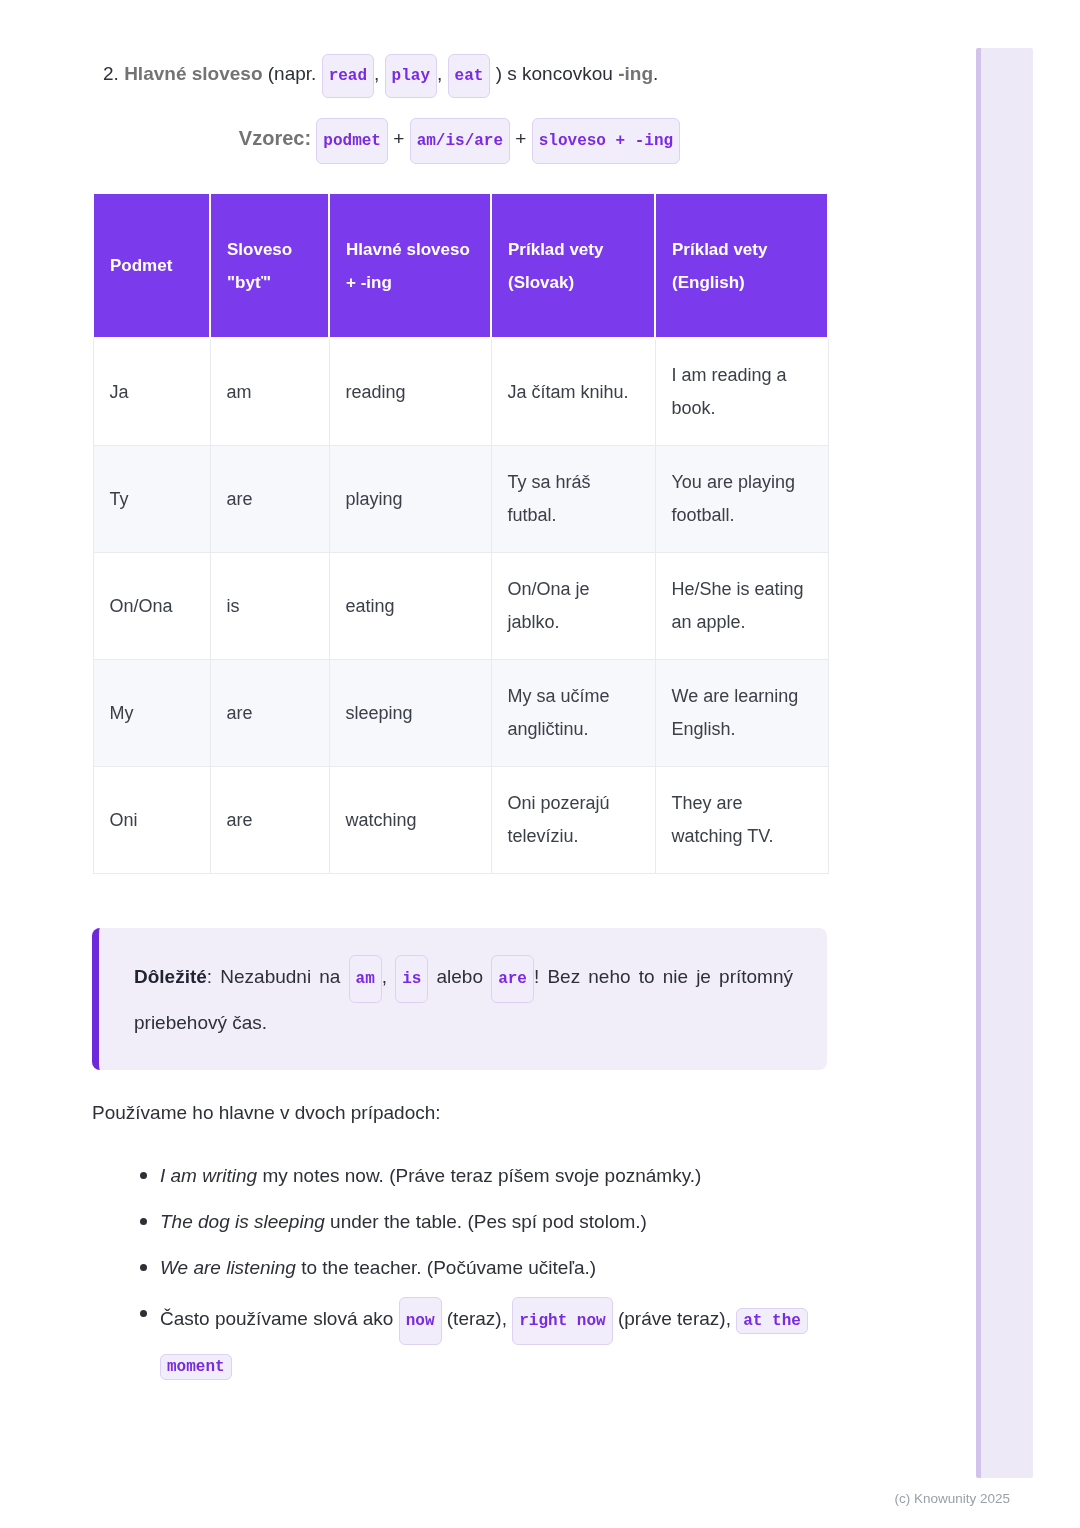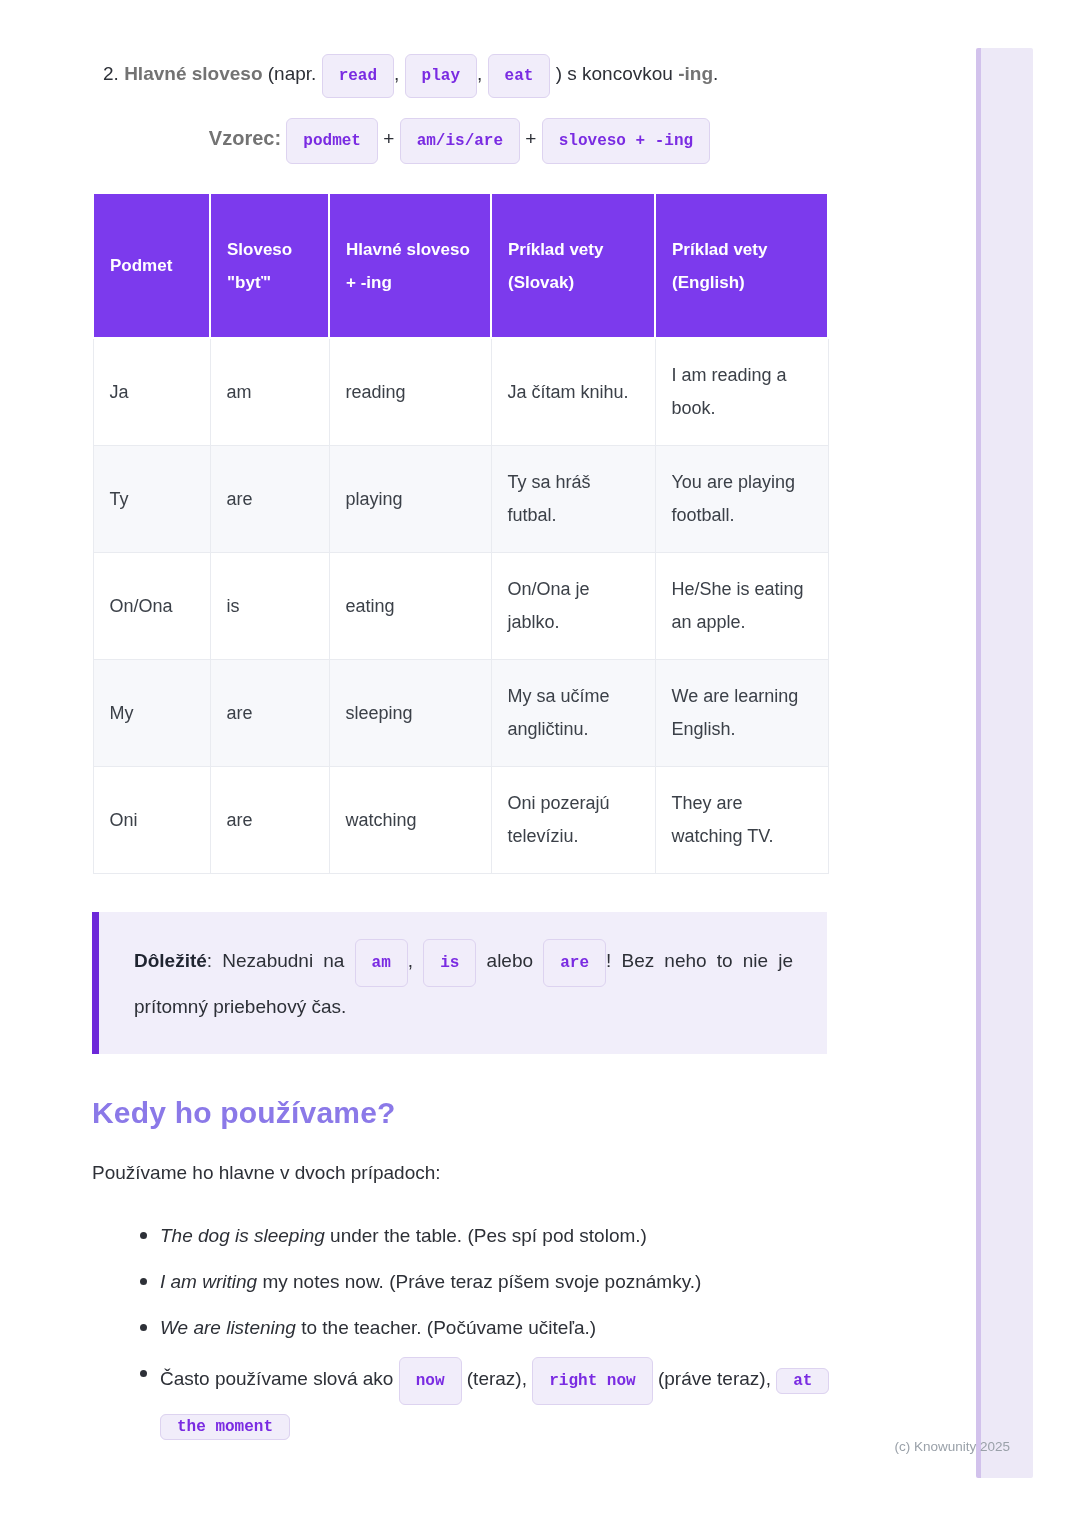--- a/index.html
+++ b/index.html
@@ -18,21 +18,21 @@
 
   
   .chip {
     font-family: "Liberation Mono", "DejaVu Sans Mono", monospace;
     font-weight: 700;
     font-size: 16px;
     color: #7a2be2;
     background: #f1edfa;
     border: 1px solid #ddd3f0;
     border-radius: 6px;
-    padding: 3px 16px;
+    padding: 3px 6px;
     white-space: nowrap;
     display: inline-block;
     vertical-align: baseline;
   }
   .chip.wrapable {
     display: inline;
     white-space: normal;
     -webkit-box-decoration-break: clone;
     box-decoration-break: clone;
   }
@@ -84,24 +84,24 @@
     padding: 20px 16px;
     line-height: 33px;
     border: 1px solid #e9ebf0;
     background: #ffffff;
     height: 105px;
   }
   table.conj tbody tr:nth-child(even) td { background: #f7f8fb; }
 
   
   .callout {
-    margin-top: 38px;
+    margin-top: 54px;
     background: #f1eefa;
     border-left: 7px solid #6d28d9;
-    border-radius: 0;
+    border-radius: 8px;
     padding: 27px 34px 27px 35px;
     font-size: 19px;
     line-height: 40px;
     text-align: justify;
   }
   .callout b { color: #1f2430; }
 
   
   h2.section-title {
     margin-top: 42px;
@@ -155,21 +155,21 @@
     width: 57px;
     height: 1430px;
     background: #ede9f7;
     border-left: 5px solid #d2c2ec;
     border-radius: 2px;
   }
 
   
   .copyright {
     position: absolute;
-    top: 1439px;
+    top: 1491px;
     right: 70px;
     font-size: 13.5px;
     color: #9aa1a9;
     z-index: 2;
   }
 </style>
 </head>
 <body>
 
 <div class="content">
@@ -252,28 +252,27 @@
   </table>
 
   <div class="callout">
     <b>Dôležité</b><span>: Nezabudni na</span>
     <code class="chip">am</code><span>,</span>
     <code class="chip">is</code>
     <span>alebo</span>
     <code class="chip">are</code><span>! Bez neho to nie je prítomný priebehový čas.</span>
   </div>
 
-  <h2 class="section-title">Kedy ho používame?</h2>
 
   <p class="section-intro">Používame ho hlavne v dvoch prípadoch:</p>
 
 
   <ul class="examples">
-    <li><i>The dog is sleeping</i><span> under the table. (Pes spí pod stolom.)</span></li>
-      <li><i>I am writing</i><span> my notes now. (Práve teraz píšem svoje poznámky.)</span></li>
+    <li><i>I am writing</i><span> my notes now. (Práve teraz píšem svoje poznámky.)</span></li>
+      <li><i>The dog is sleeping</i><span> under the table. (Pes spí pod stolom.)</span></li>
       <li><i>We are listening</i><span> to the teacher. (Počúvame učiteľa.)</span></li>
       <li>
       <span>Často používame slová ako</span>
       <code class="chip">now</code>
       <span>(teraz),</span>
       <code class="chip">right now</code>
       <span>(práve teraz),</span>
       <code class="chip wrapable">at the moment</code>
       
     </li>

